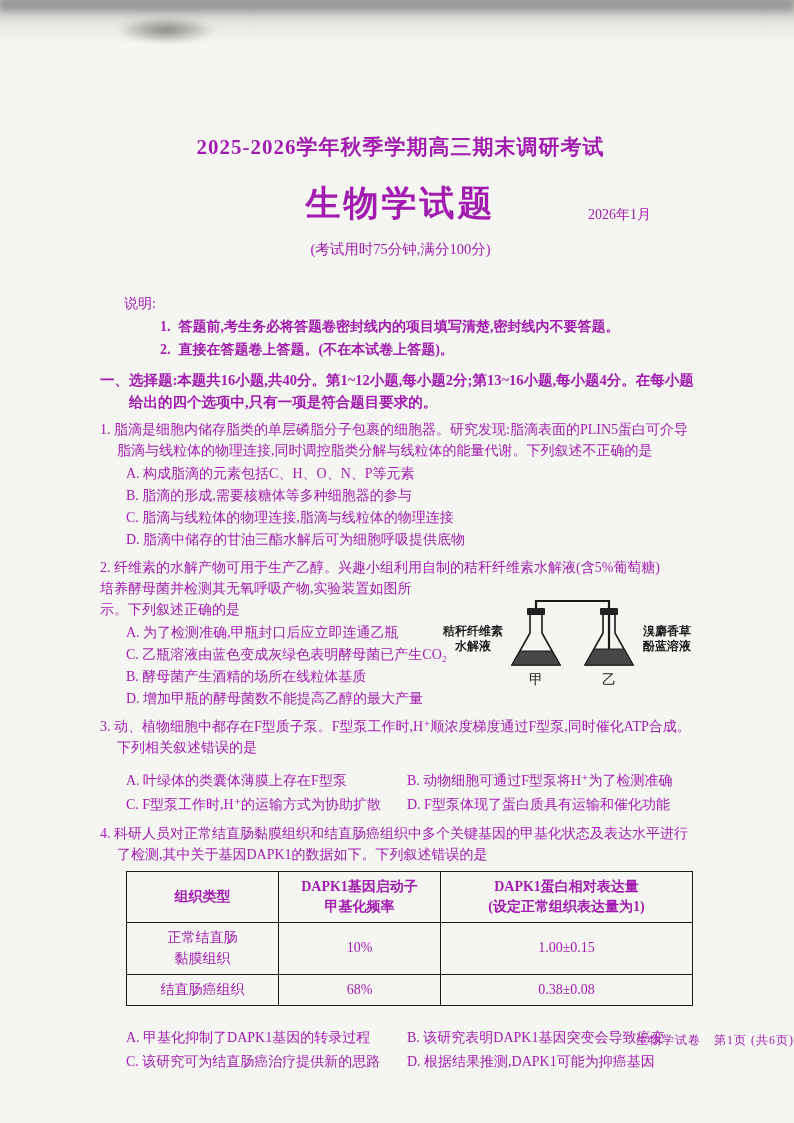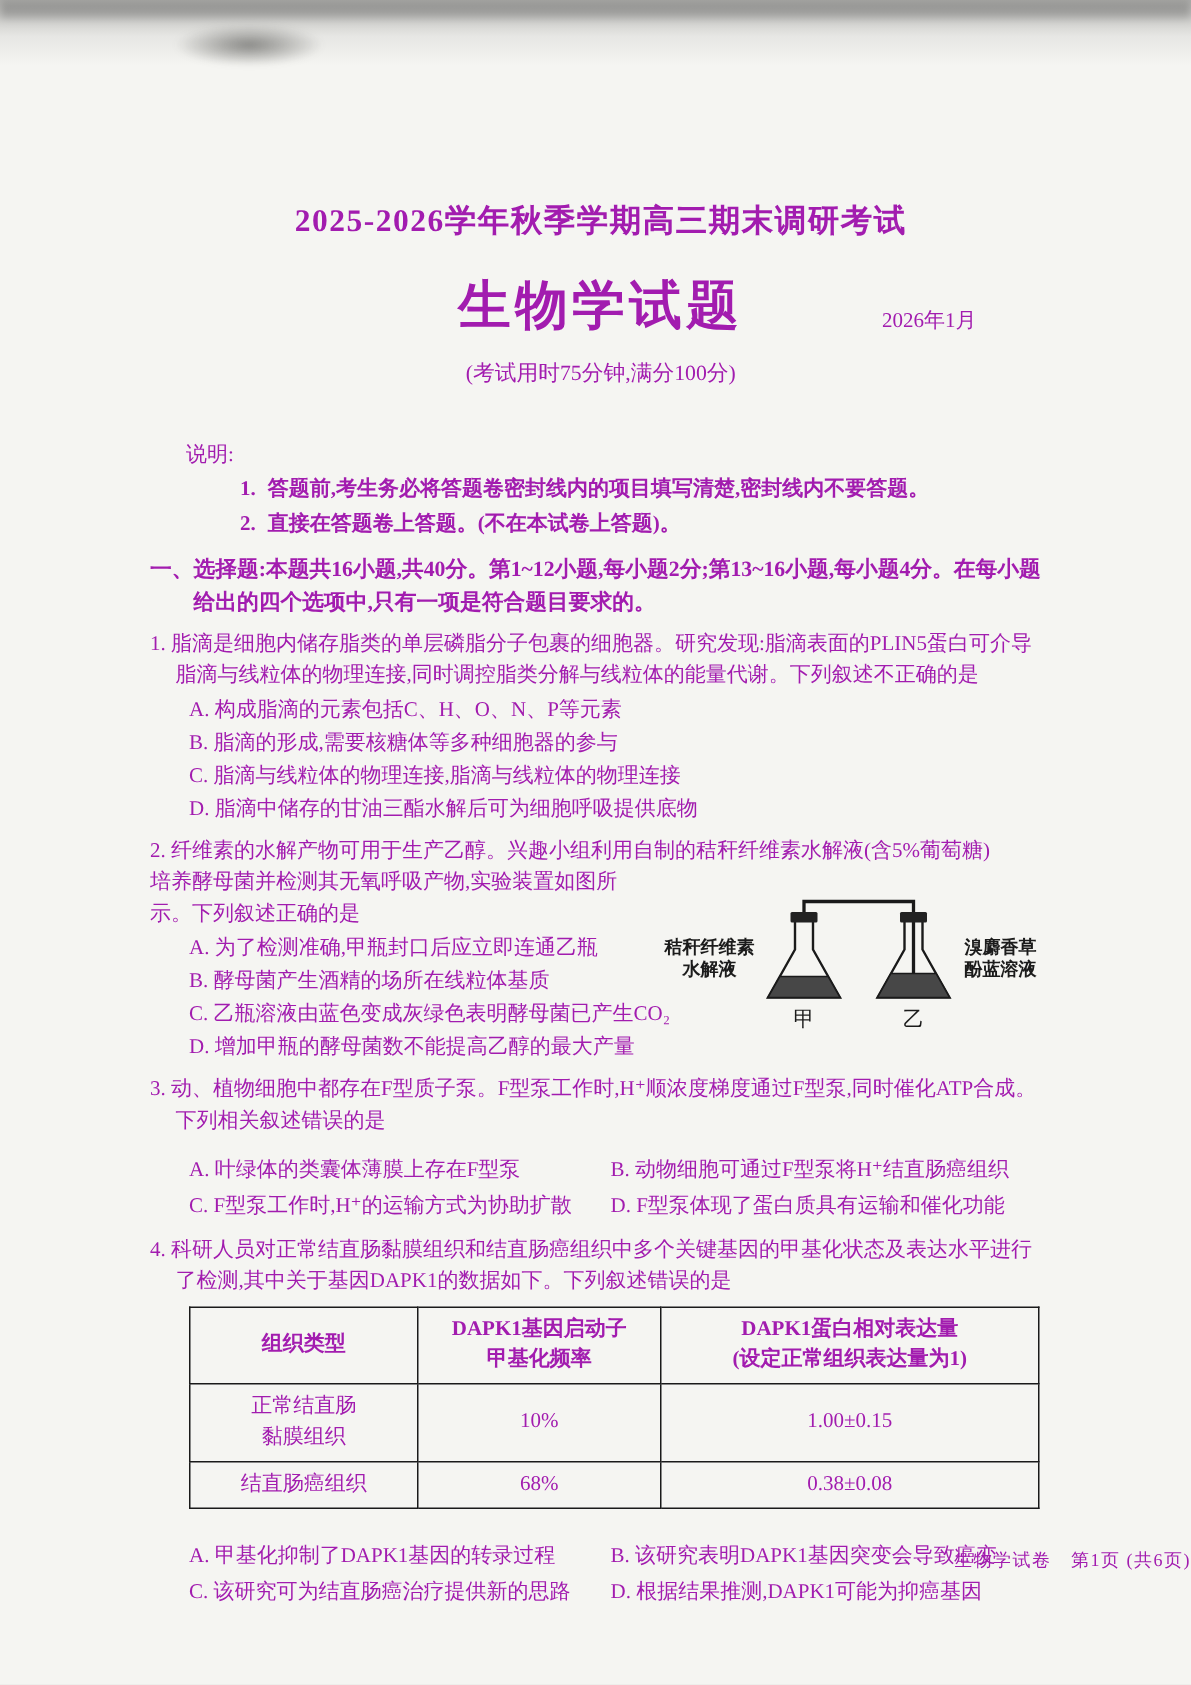--- a/index.html
+++ b/index.html
@@ -121,31 +121,31 @@
           <text x="34" y="38" text-anchor="middle" class="diag-label">秸秆纤维素</text>
           <text x="34" y="53" text-anchor="middle" class="diag-label">水解液</text>
           <text x="228" y="38" text-anchor="middle" class="diag-label">溴麝香草</text>
           <text x="228" y="53" text-anchor="middle" class="diag-label">酚蓝溶液</text>
           <text x="97" y="87" text-anchor="middle" class="flask-name">甲</text>
           <text x="170" y="87" text-anchor="middle" class="flask-name">乙</text>
         </svg>
       </div>
       <div class="options">
         <div class="option">A. 为了检测准确,甲瓶封口后应立即连通乙瓶</div>
+        <div class="option">C. 乙瓶溶液由蓝色变成灰绿色表明酵母菌已产生CO₂</div>
         <div class="option">B. 酵母菌产生酒精的场所在线粒体基质</div>
-        <div class="option">C. 乙瓶溶液由蓝色变成灰绿色表明酵母菌已产生CO₂</div>
         <div class="option">D. 增加甲瓶的酵母菌数不能提高乙醇的最大产量</div>
       </div>
     </div>
 
     <div class="question">
       <div class="stem">3. 动、植物细胞中都存在F型质子泵。F型泵工作时,H⁺顺浓度梯度通过F型泵,同时催化ATP合成。下列相关叙述错误的是</div>
       <div class="options two-col">
         <div class="option">A. 叶绿体的类囊体薄膜上存在F型泵</div>
-        <div class="option">B. 动物细胞可通过F型泵将H⁺结直肠癌组织</div>
+        <div class="option">B. 动物细胞可通过F型泵将H⁺为了检测准确</div>
         <div class="option">C. F型泵工作时,H⁺的运输方式为协助扩散</div>
         <div class="option">D. F型泵体现了蛋白质具有运输和催化功能</div>
       </div>
     </div>
 
     <div class="question">
       <div class="stem">4. 科研人员对正常结直肠黏膜组织和结直肠癌组织中多个关键基因的甲基化状态及表达水平进行了检测,其中关于基因DAPK1的数据如下。下列叙述错误的是</div>
       <table class="q-table">
         <colgroup>
             <col class="col-1">

